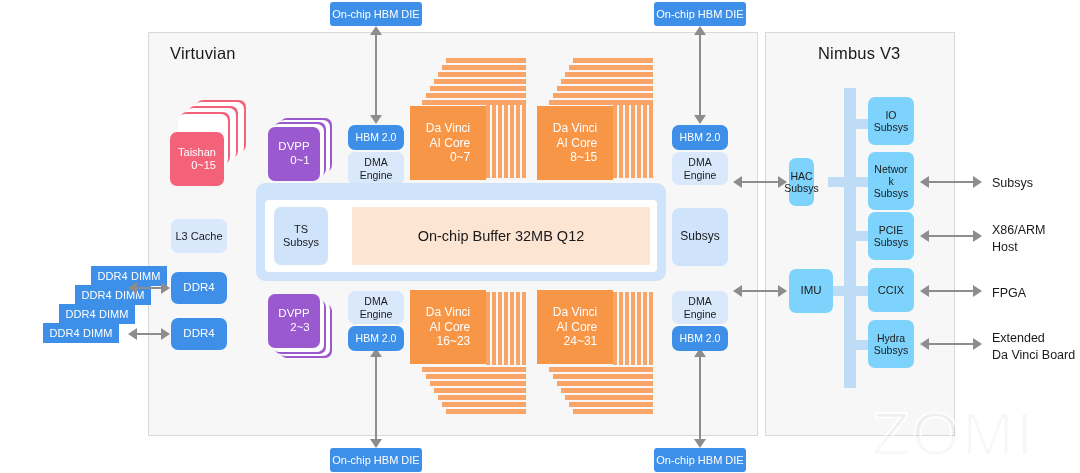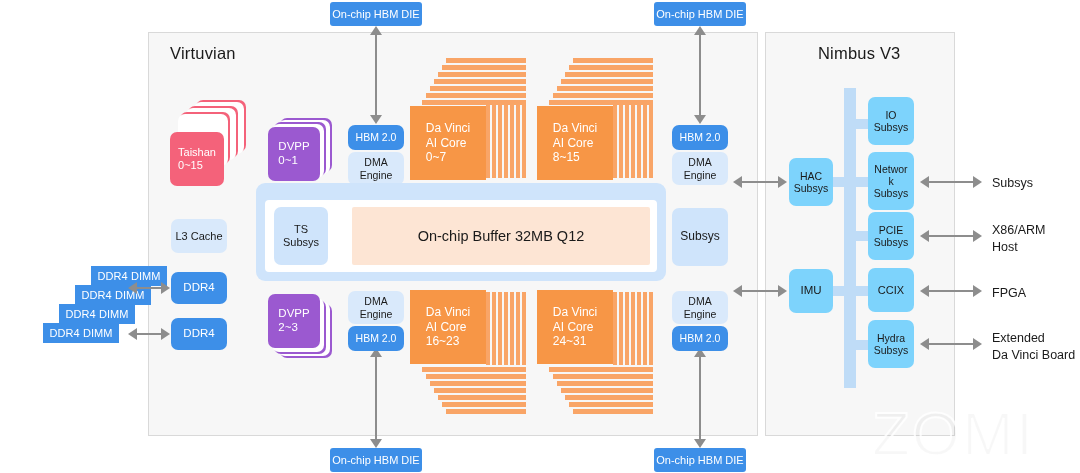--- a/index.html
+++ b/index.html
@@ -32,21 +32,21 @@
   .c-blue   { background:#3d8fe8; color:#fff; }
   .c-lblue  { background:#d9e9fb; color:#1a1a1a; }
   .c-lblue2 { background:#cfe4fb; color:#1a1a1a; }
   .c-green  { background:#7dd3fc; color:#1a1a1a; }
   .c-peach  { background:#fde5d4; color:#1a1a1a; }
 
   
   .stack { position:absolute; }
   .stack .layer { position:absolute; border-radius:7px; }
   .stack .face  { position:absolute; border-radius:7px; display:flex;
-                  align-items:center; justify-content:center; text-align:left;
+                  align-items:center; justify-content:center; text-align:right;
                   white-space:pre-line; line-height:1.2; }
 
   
   .sheet { position:absolute; background:#f9a567; }
 
   
   .noc {
     position:absolute; background:#cfe4fb; border-radius:9px;
   }
   .noc-label {
@@ -288,21 +288,21 @@
 
   <div class="box c-lblue2" style="left:672px; top:208px; width:56px; height:58px; font-size:12px;">Subsys</div>
 
   <div class="bus-v" style="left:844px; top:88px; width:12px; height:300px;"></div>
   <div class="bus-h" style="left:844px; top:119px; width:26px; height:10px;"></div>
   <div class="bus-h" style="left:828px; top:177px; width:42px; height:10px;"></div>
   <div class="bus-h" style="left:844px; top:231px; width:26px; height:10px;"></div>
   <div class="bus-h" style="left:828px; top:286px; width:42px; height:10px;"></div>
   <div class="bus-h" style="left:844px; top:340px; width:26px; height:10px;"></div>
 
-  <div class="box c-green" style="left:789px; top:158px; width:44px; height:48px; font-size:10.5px;">HAC
+  <div class="box c-green" style="left:789px; top:158px; width:25px; height:48px; font-size:10.5px;">HAC
 Subsys</div>
   <div class="box c-green" style="left:789px; top:269px; width:44px; height:44px; font-size:11.5px;">IMU</div>
 
   <div class="box c-green" style="left:868px; top:97px; width:46px; height:48px; font-size:10.5px;">IO
 Subsys</div>
   <div class="box c-green" style="left:868px; top:152px; width:46px; height:58px; font-size:10.5px;">Networ
 k
 Subsys</div>
   <div class="box c-green" style="left:868px; top:212px; width:46px; height:48px; font-size:10.5px;">PCIE
 Subsys</div>

